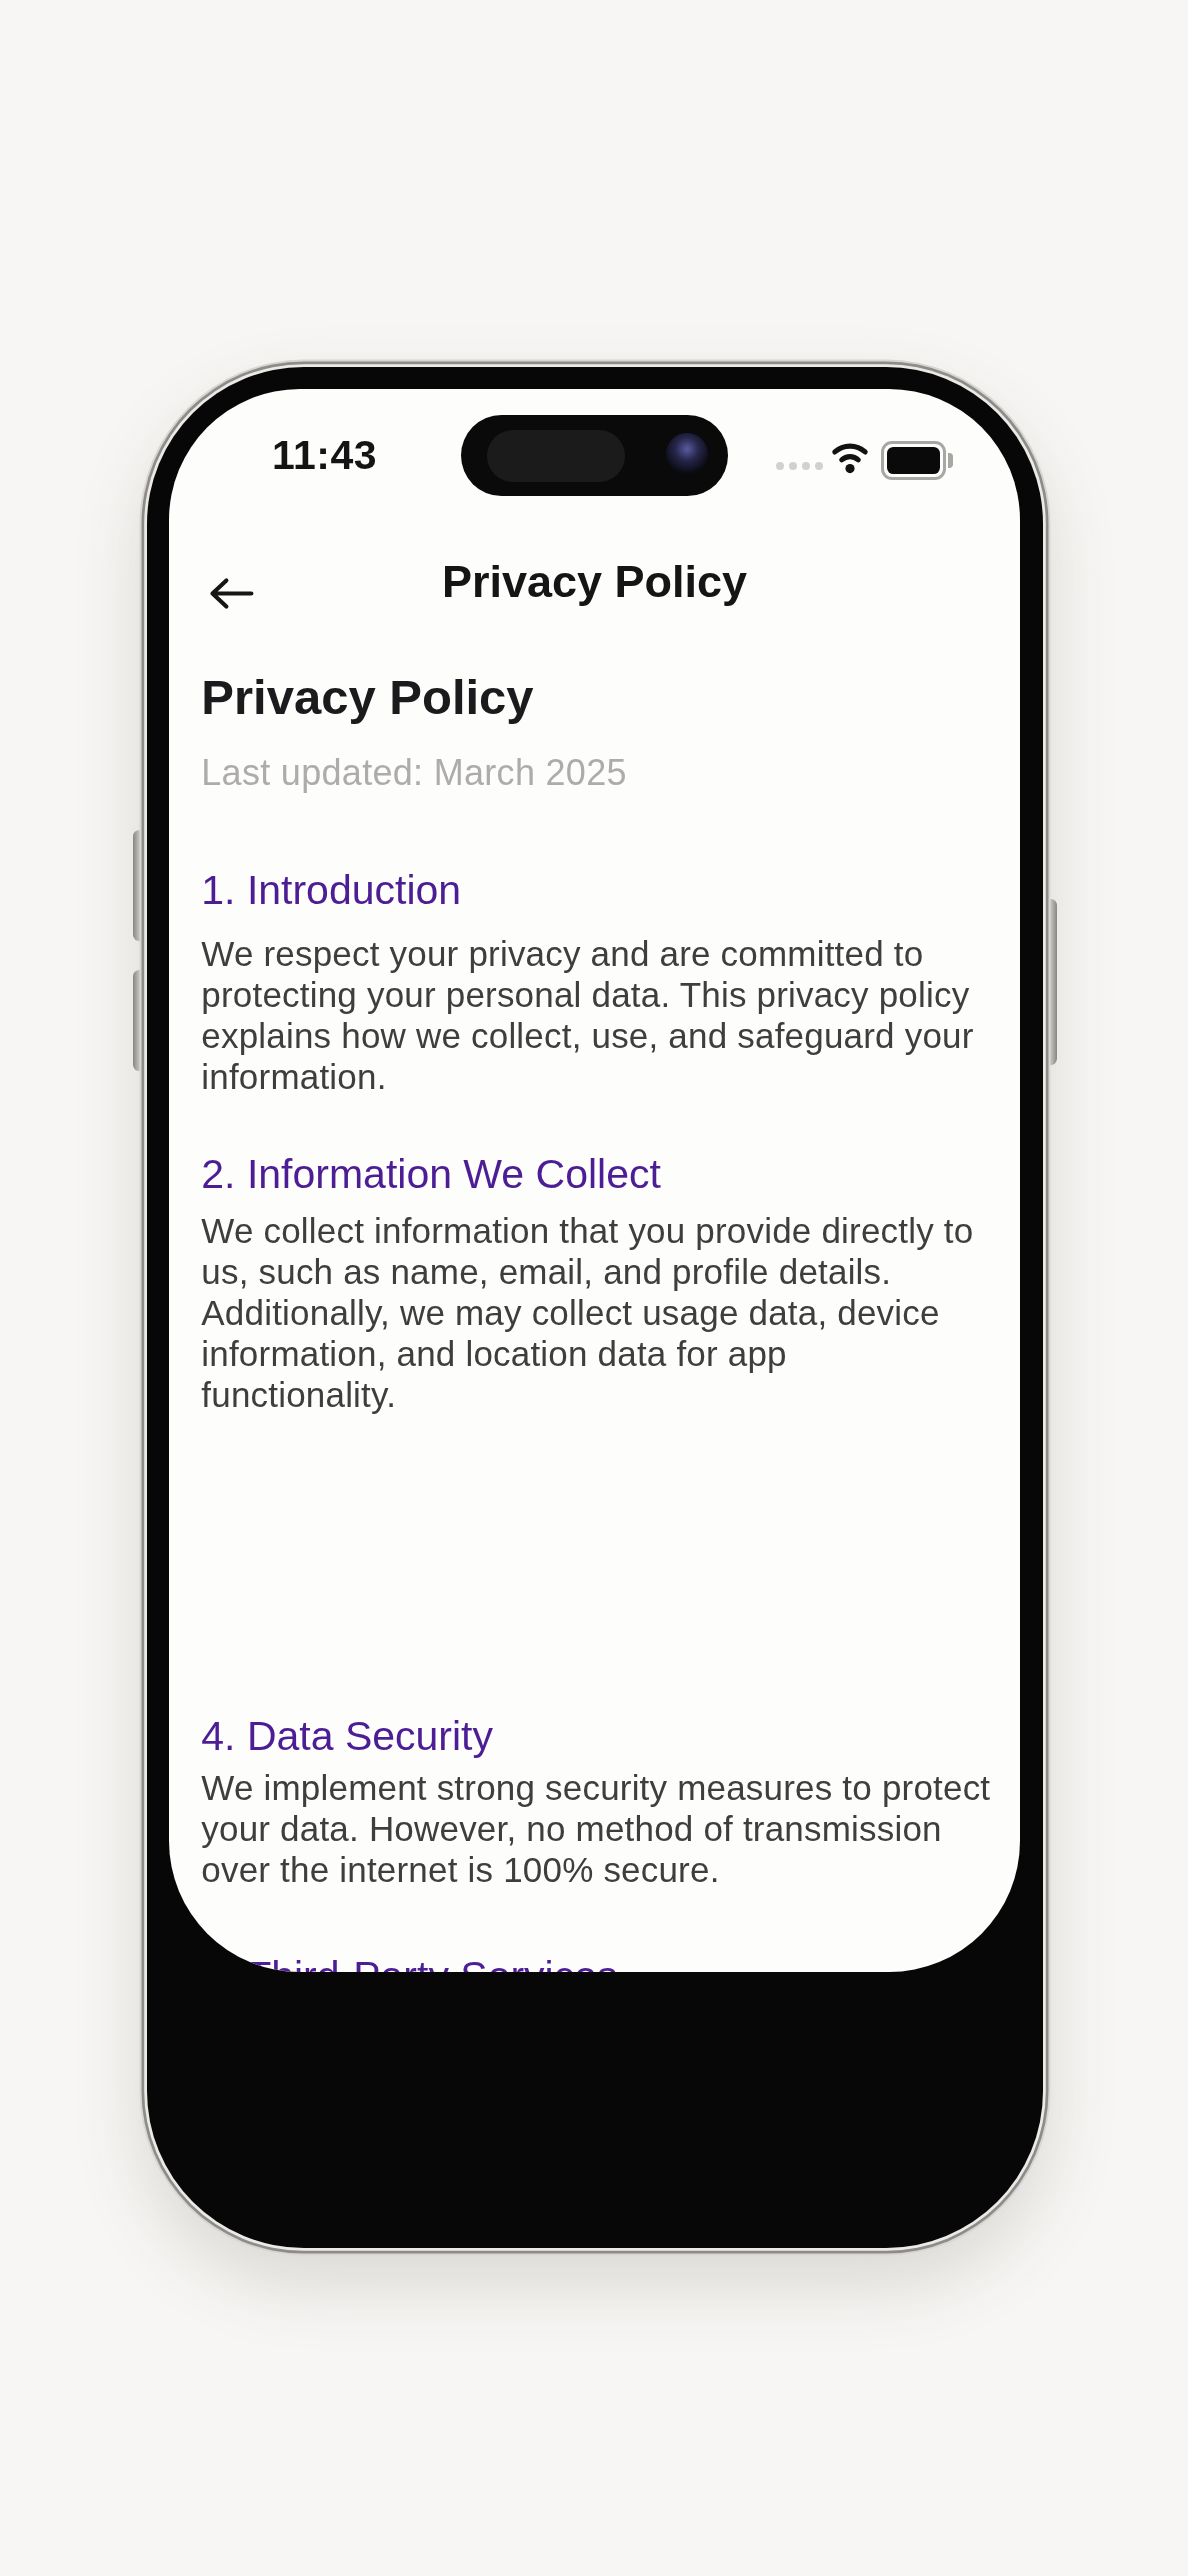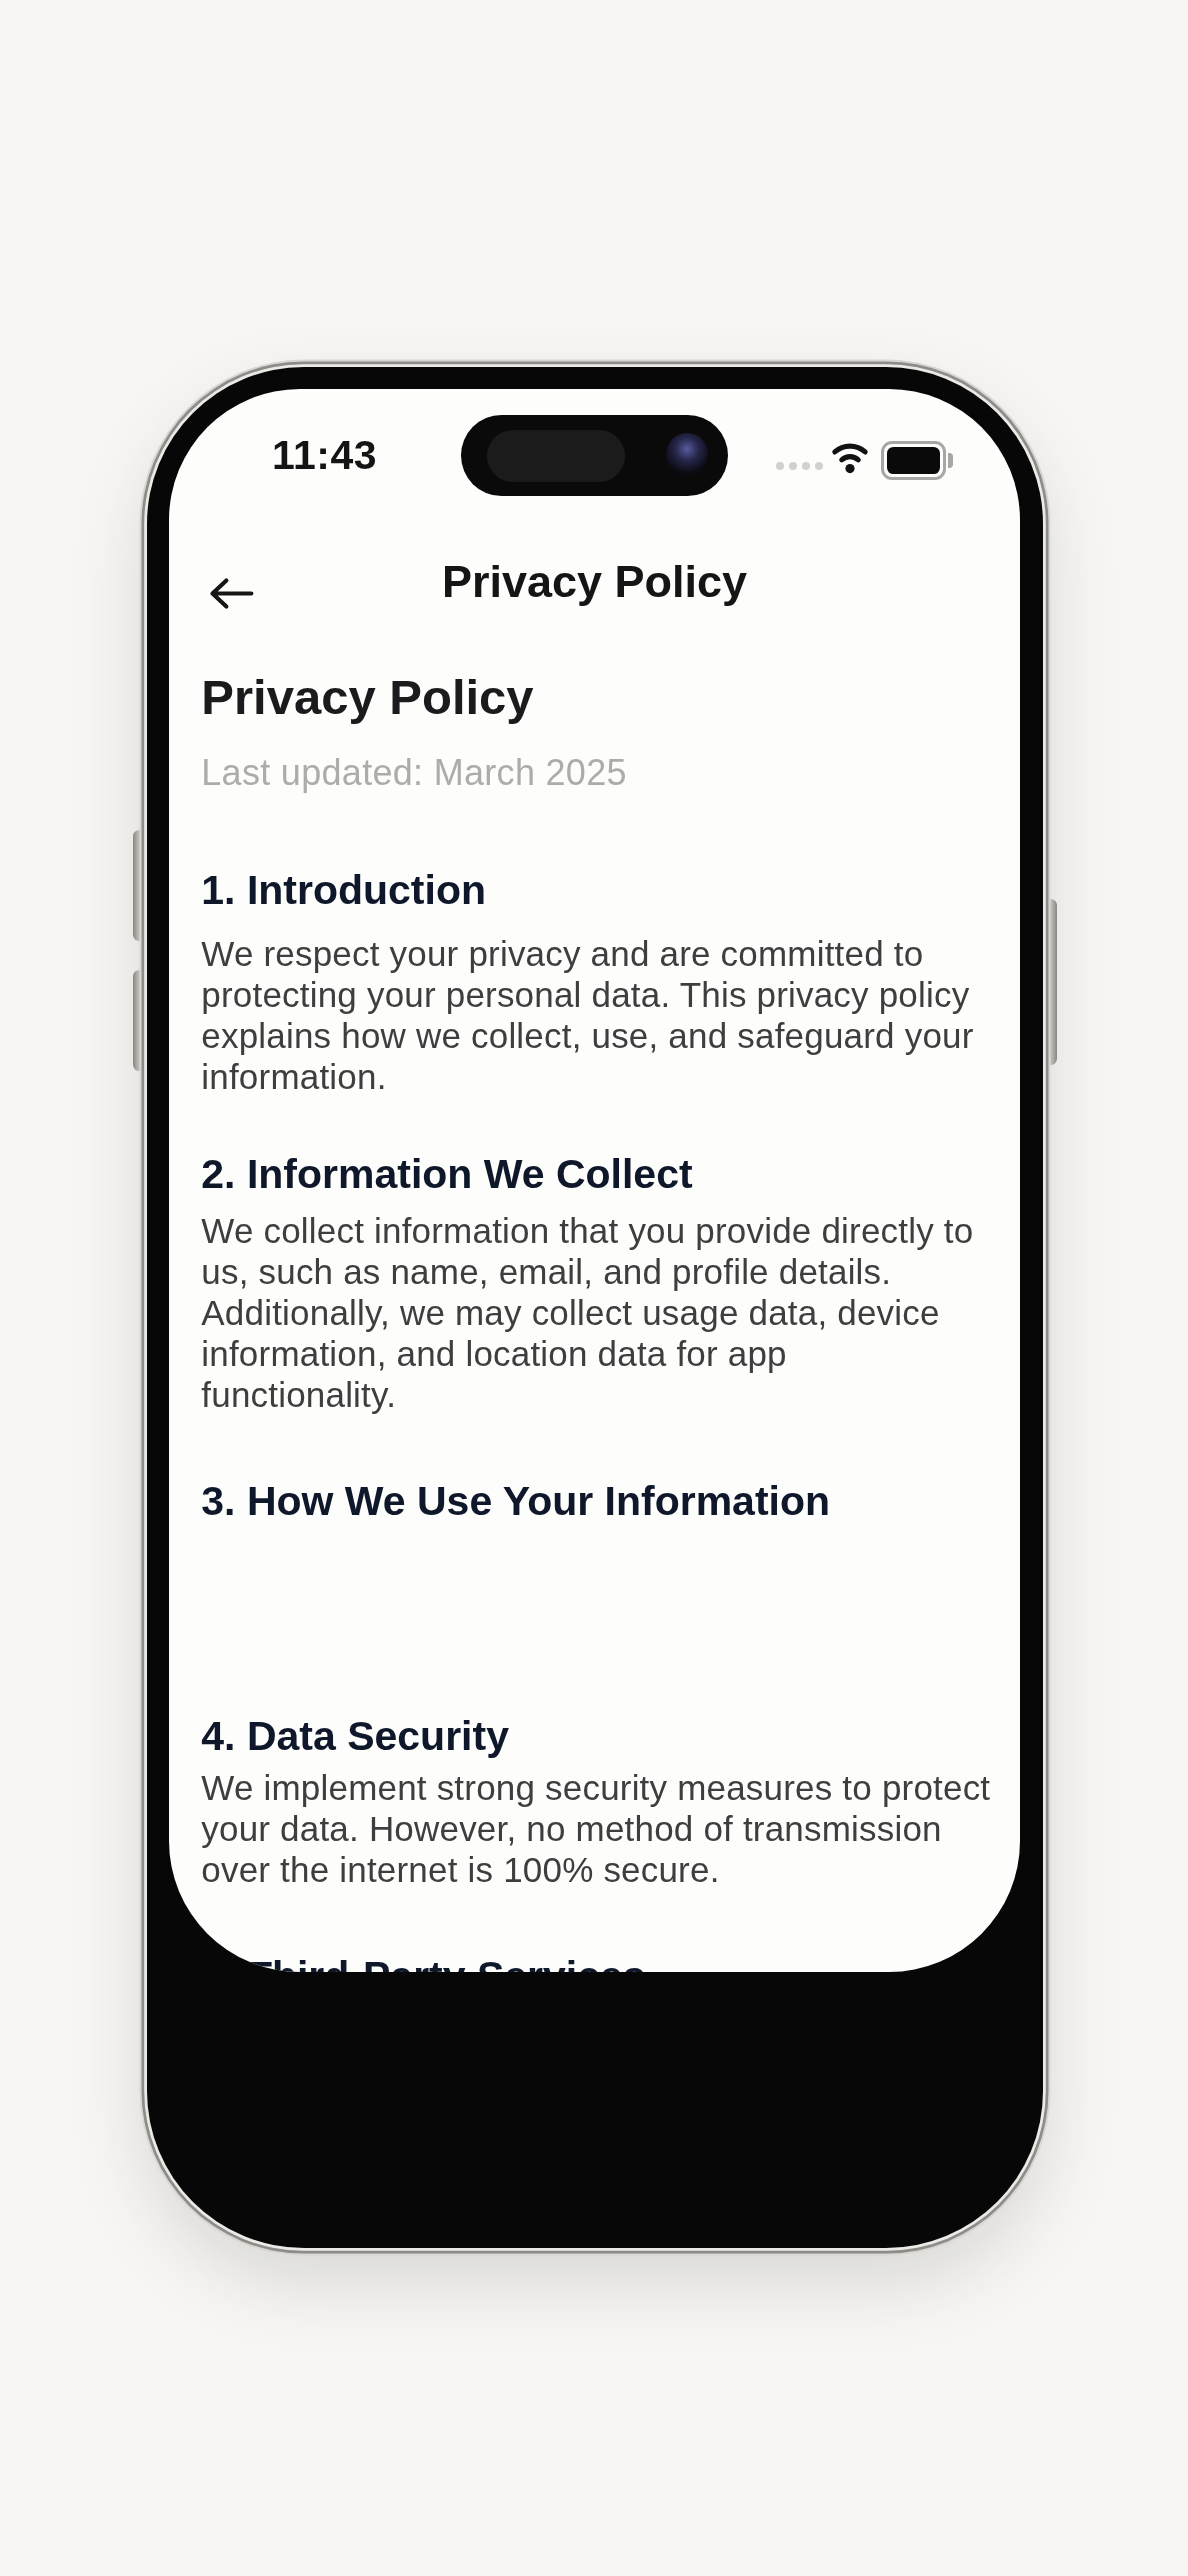--- a/index.html
+++ b/index.html
@@ -61,21 +61,21 @@
   .back{position:absolute;left:37px;top:185px;cursor:pointer;}
   .nav-title{
     position:absolute;left:0;right:0;top:166px;text-align:center;
     font-size:45px;line-height:54px;font-weight:700;color:#151515;
   }
   
   .content{position:absolute;left:29.5px;right:29.5px;top:0;bottom:0;}
   .content>div{position:absolute;left:2.8px;right:0;}
   .art-title{top:279px;font-size:49px;line-height:59px;font-weight:700;color:#1b1b1d;}
   .art-date{top:362px;font-size:36px;line-height:44px;color:#aeacaa;letter-spacing:0.3px;}
-  .sec-h{font-size:41px;line-height:50px;font-weight:700;color:#0f172a;}
+  .sec-h{font-size:41px;line-height:50px;font-weight:400;color:#4c1d95;}
   .sec-b{font-size:35px;line-height:41px;color:#3e3e3e;letter-spacing:0.2px;}
   .s1h{top:476px;} .s1b{top:544px;}
   .s2h{top:760px;} .s2b{top:821px;}
   .s3h{top:1087px;} .s3b{top:1146px;}
   .s4h{top:1322px;} .s4b{top:1378px;}
   .s5h{top:1562px;} .s5b{top:1618px;}
   .s6h{top:1808px;}
   .home-bar{
     position:absolute;left:276px;top:1819px;width:308px;height:14.7px;
     border-radius:8.3px;background:#0c0c0c;z-index:4;
@@ -124,21 +124,20 @@
     <div class="content">
       <div class="art-title">Privacy Policy</div>
       <div class="art-date">Last updated: March 2025</div>
 
       <div class="sec-h s1h">1. Introduction</div>
       <div class="sec-b s1b">We respect your privacy and are committed to protecting your personal data. This privacy policy explains how we collect, use, and safeguard your information.</div>
 
       <div class="sec-h s2h">2. Information We Collect</div>
       <div class="sec-b s2b">We collect information that you provide directly to us, such as name, email, and profile details. Additionally, we may collect usage data, device information, and location data for app functionality.</div>
 
-      <div class="sec-h s3h">3. How We Use Your Information</div>
 
       <div class="sec-h s4h">4. Data Security</div>
       <div class="sec-b s4b">We implement strong security measures to protect your data. However, no method of transmission over the internet is 100% secure.</div>
 
       <div class="sec-h s5h">5. Third-Party Services</div>
 
       <div class="sec-h s6h">6. Your Rights</div>
     </div>
 
     <div class="home-bar"></div>

